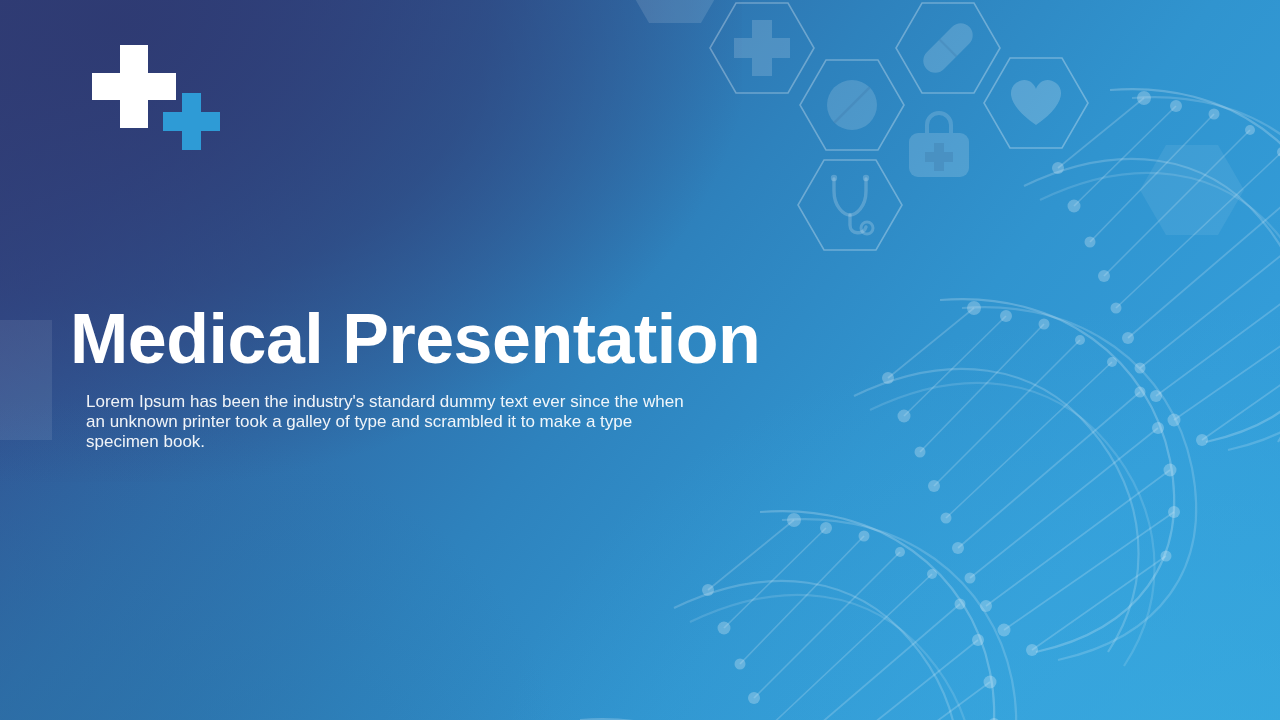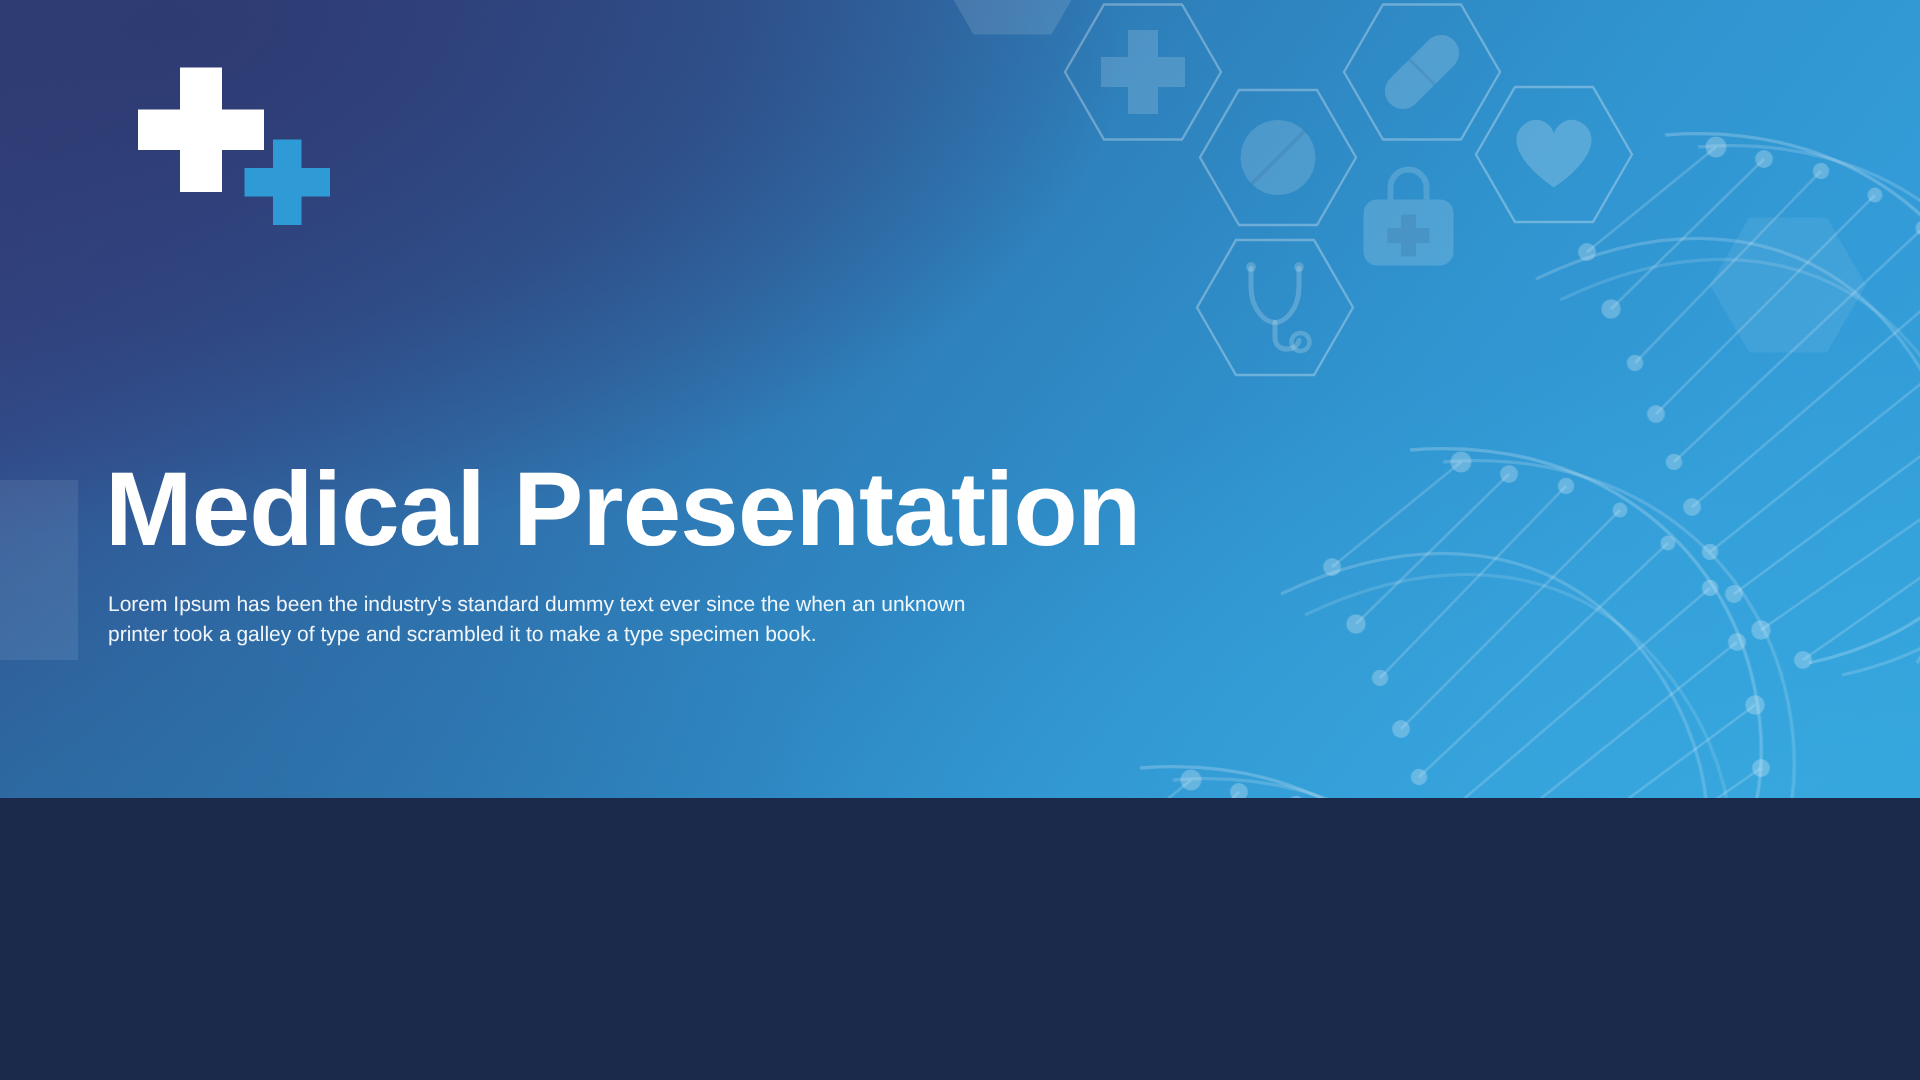--- a/index.html
+++ b/index.html
@@ -6,21 +6,21 @@
   html, body {
     margin: 0;
     padding: 0;
     background: #1b2a4a;
   }
   * { box-sizing: border-box; }
 
   .slide {
     position: relative;
     width: 1280px;
-    height: 532px;
+    height: 720px;
     overflow: hidden;
     font-family: "Liberation Sans", sans-serif;
     background: #14532d;
   }
 
   
   .bg-base {
     position: absolute;
     inset: 0;
     background: linear-gradient(128deg,
@@ -100,22 +100,22 @@
     line-height: 78px;
     font-weight: bold;
     letter-spacing: -0.5px;
     margin: 0;
     white-space: nowrap;
   }
   .title-line1 { color: #ffffff; }
   .title-line2 { color: #4badde; }
 
   .subtitle {
-    margin: 14px 0 0 2px;
-    font-size: 14px;
+    margin: 14px 0 0 16px;
+    font-size: 17px;
     line-height: 20px;
     color: rgba(255,255,255,0.93);
     max-width: 600px;
     font-weight: normal;
   }
 </style>
 </head>
 <body>
 
 <div class="slide">

